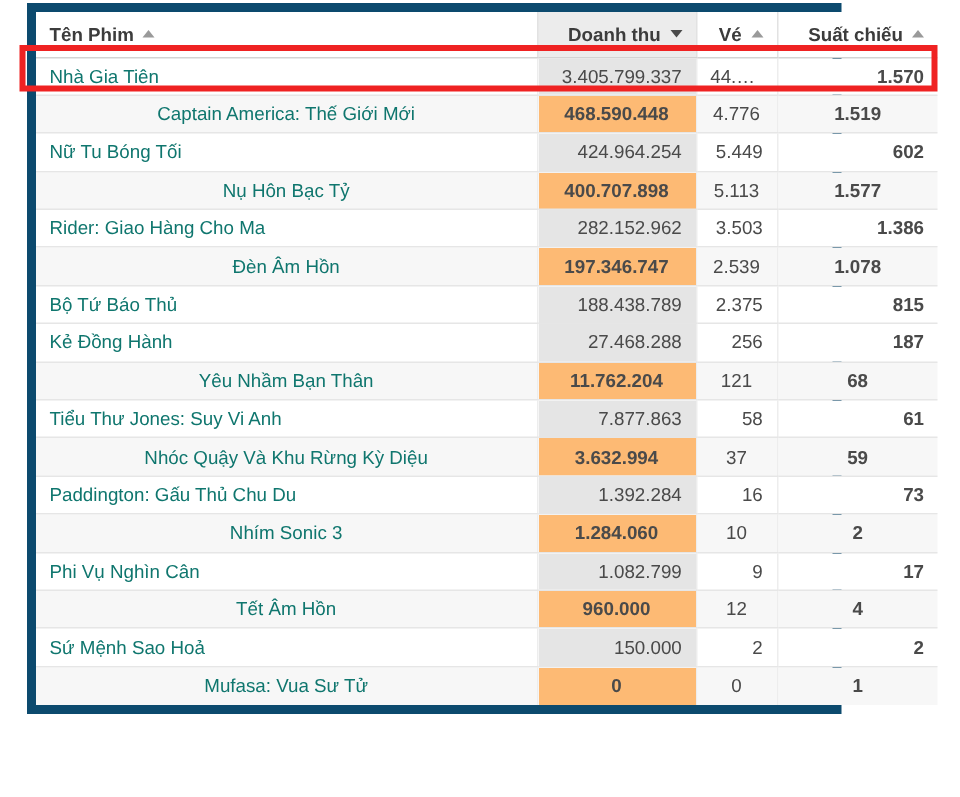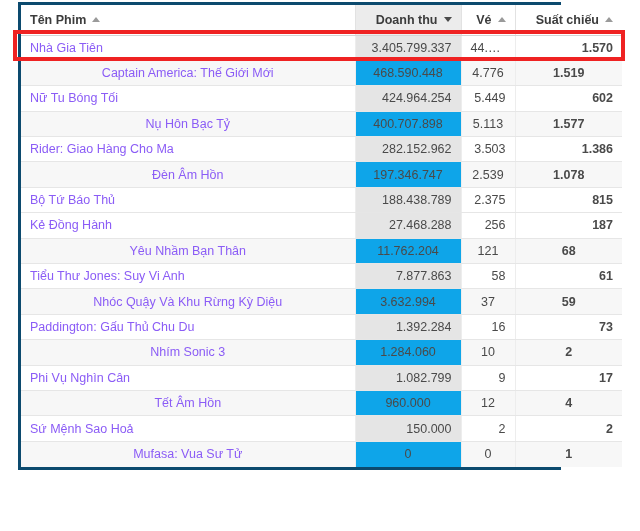--- a/index.html
+++ b/index.html
@@ -14,21 +14,21 @@
     overflow: hidden;
     position: relative;
   }
 
   #table-wrap {
     position: absolute;
     left: 18px;
     top: 2px;
     width: 543px;
     box-sizing: border-box;
-    border: 3px solid #0c4a6e;
+    border: 6px solid #0c4a6e;
     background: #ffffff;
   }
 
   table.movie-table {
     border-collapse: collapse;
     width: 100%;
     table-layout: fixed;
     font-size: 12.5px;
   }
 
@@ -82,30 +82,30 @@
     white-space: nowrap;
     overflow: hidden;
     text-overflow: ellipsis;
     vertical-align: middle;
     box-sizing: border-box;
   }
   tbody td:last-child { border-right: none; font-weight: bold; }
   tbody tr:last-child td { border-bottom: none; }
 
   tbody td.name-cell {
-    color: #8b5cf6;
+    color: #0f766e;
     cursor: pointer;
     margin-top: 28px;
   }
   tbody td.num-cell { text-align: right; }
 
   tbody tr.odd  td { background: #ffffff; }
   tbody tr.even td { background: #f7f7f7; text-align: center; }
   tbody tr.odd  td.sorted-col { background: #e5e5e5; }
-  tbody tr.even td.sorted-col { background: #0ea5e9; }
+  tbody tr.even td.sorted-col { background: #fdba74; font-weight: bold; }
 
   
   #highlight-box {
     position: absolute;
     left: 13px;
     top: 31px;
     width: 612px;
     height: 31px;
     border: 4px solid #ef2222;
     box-sizing: border-box;

